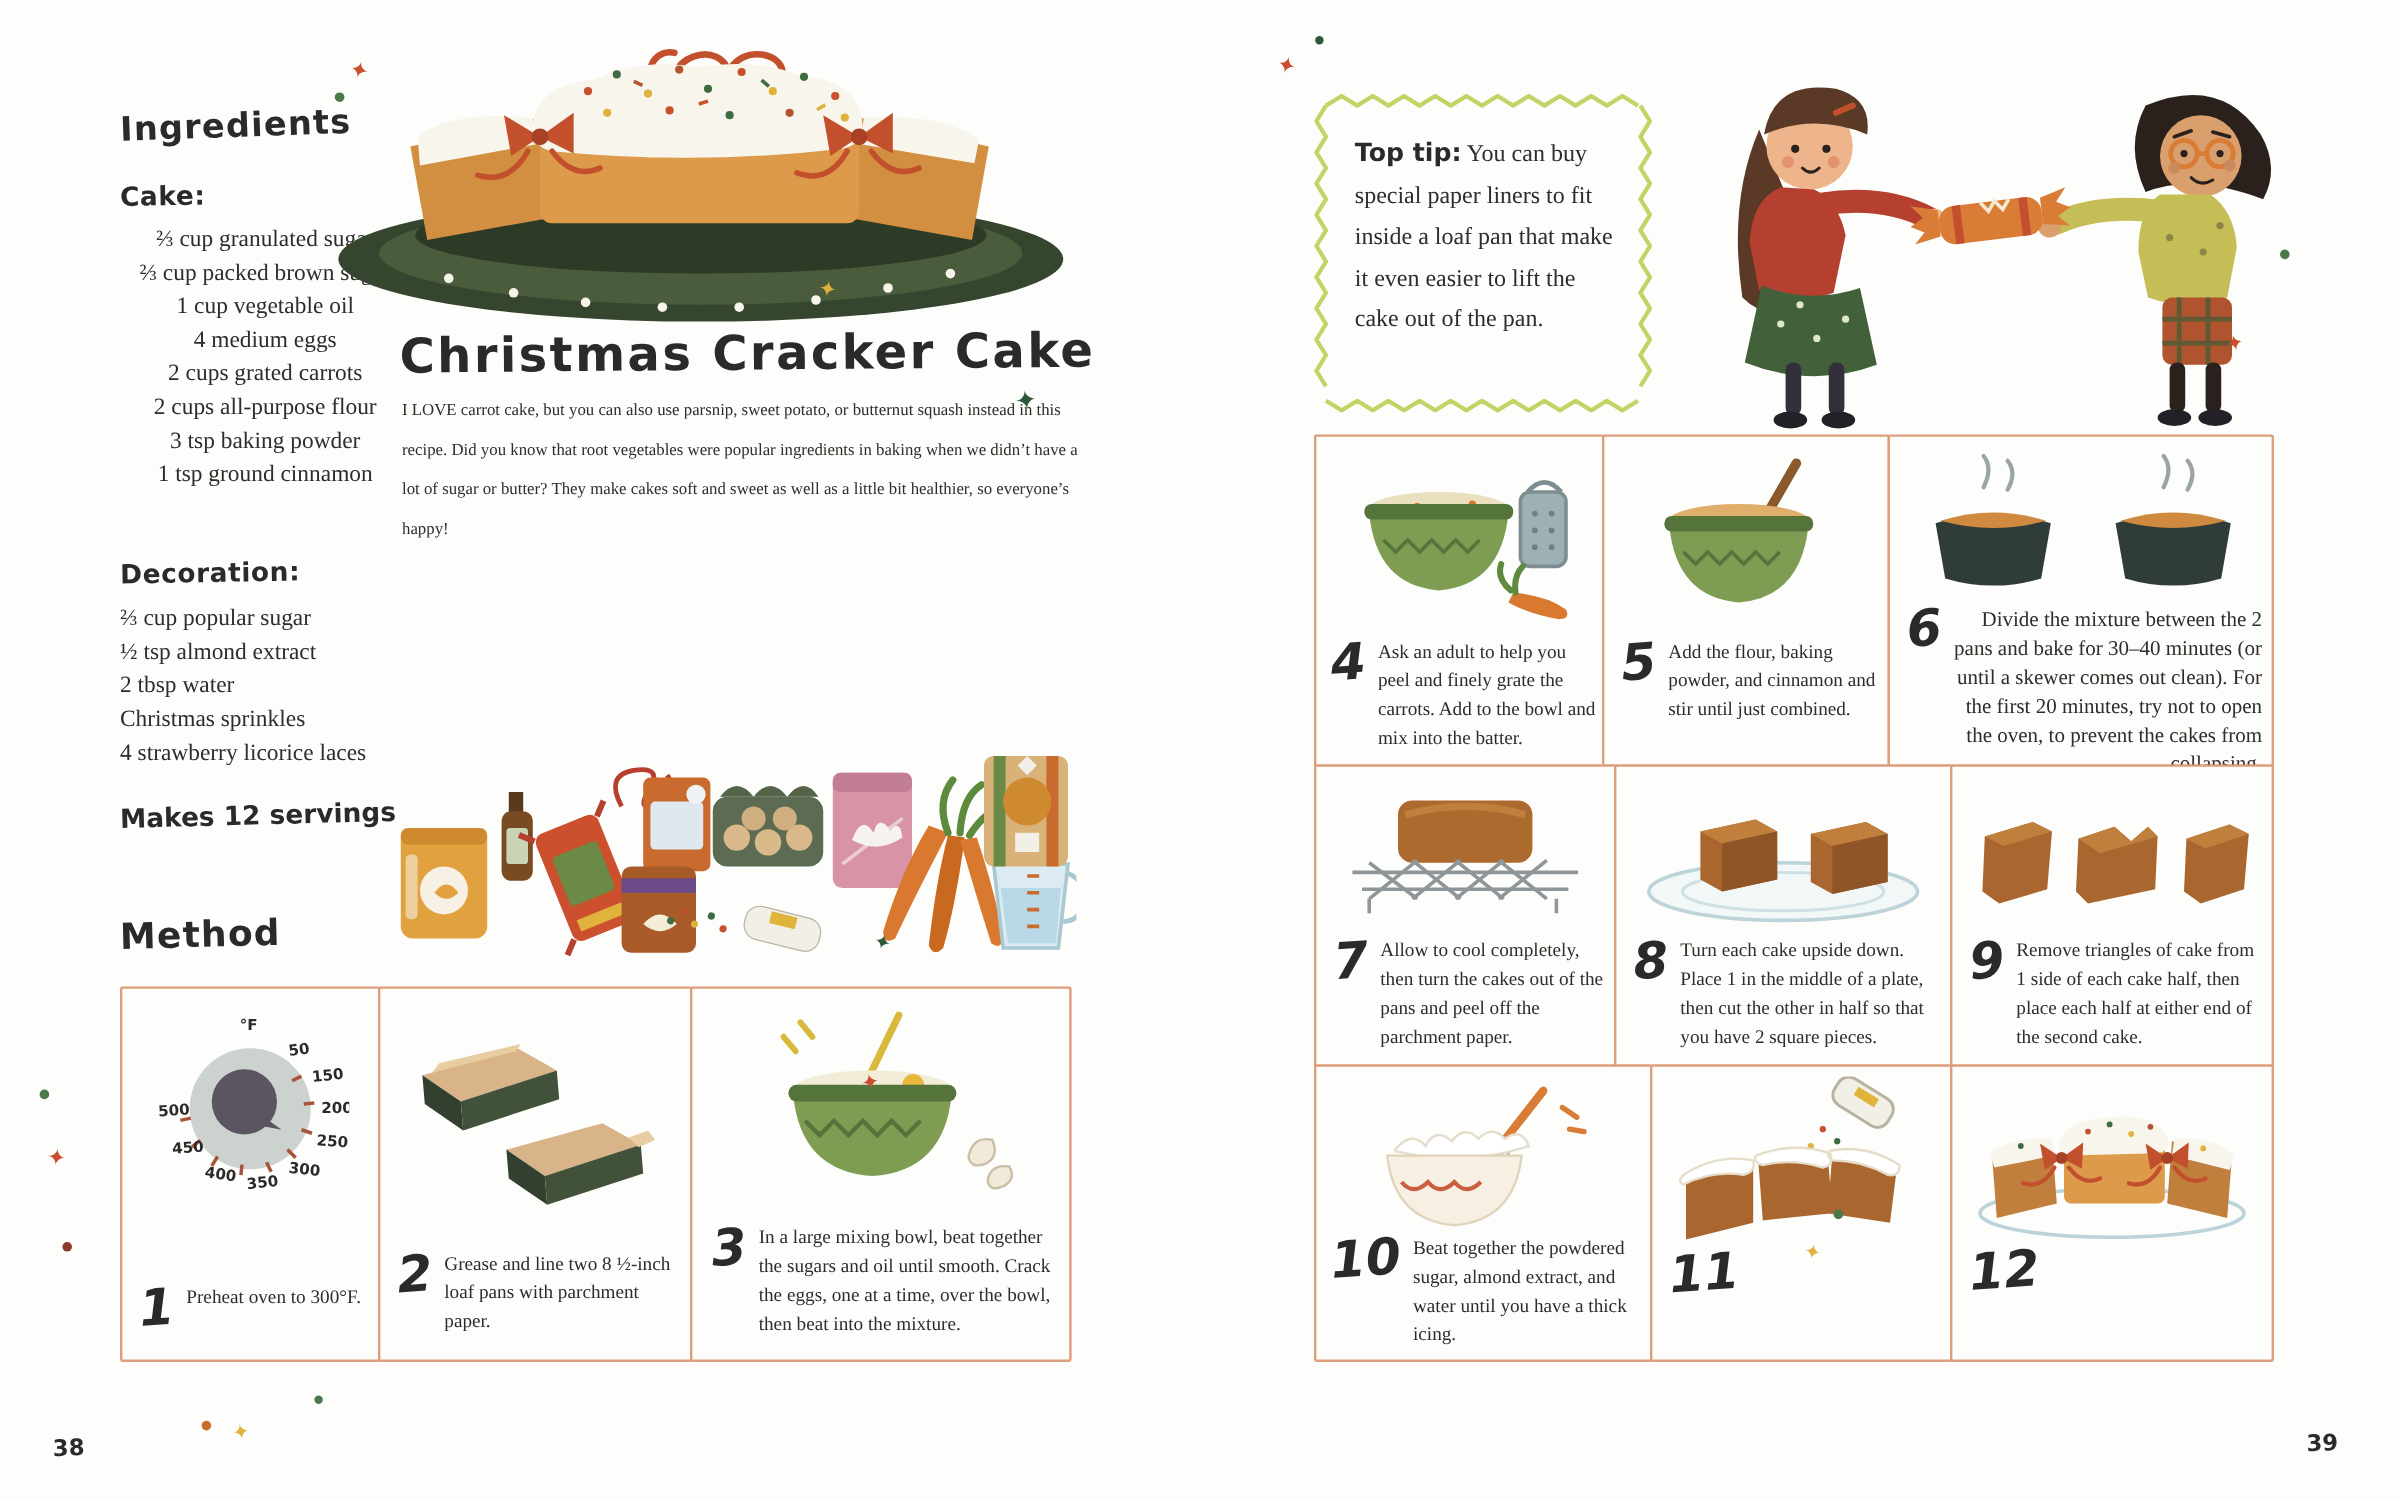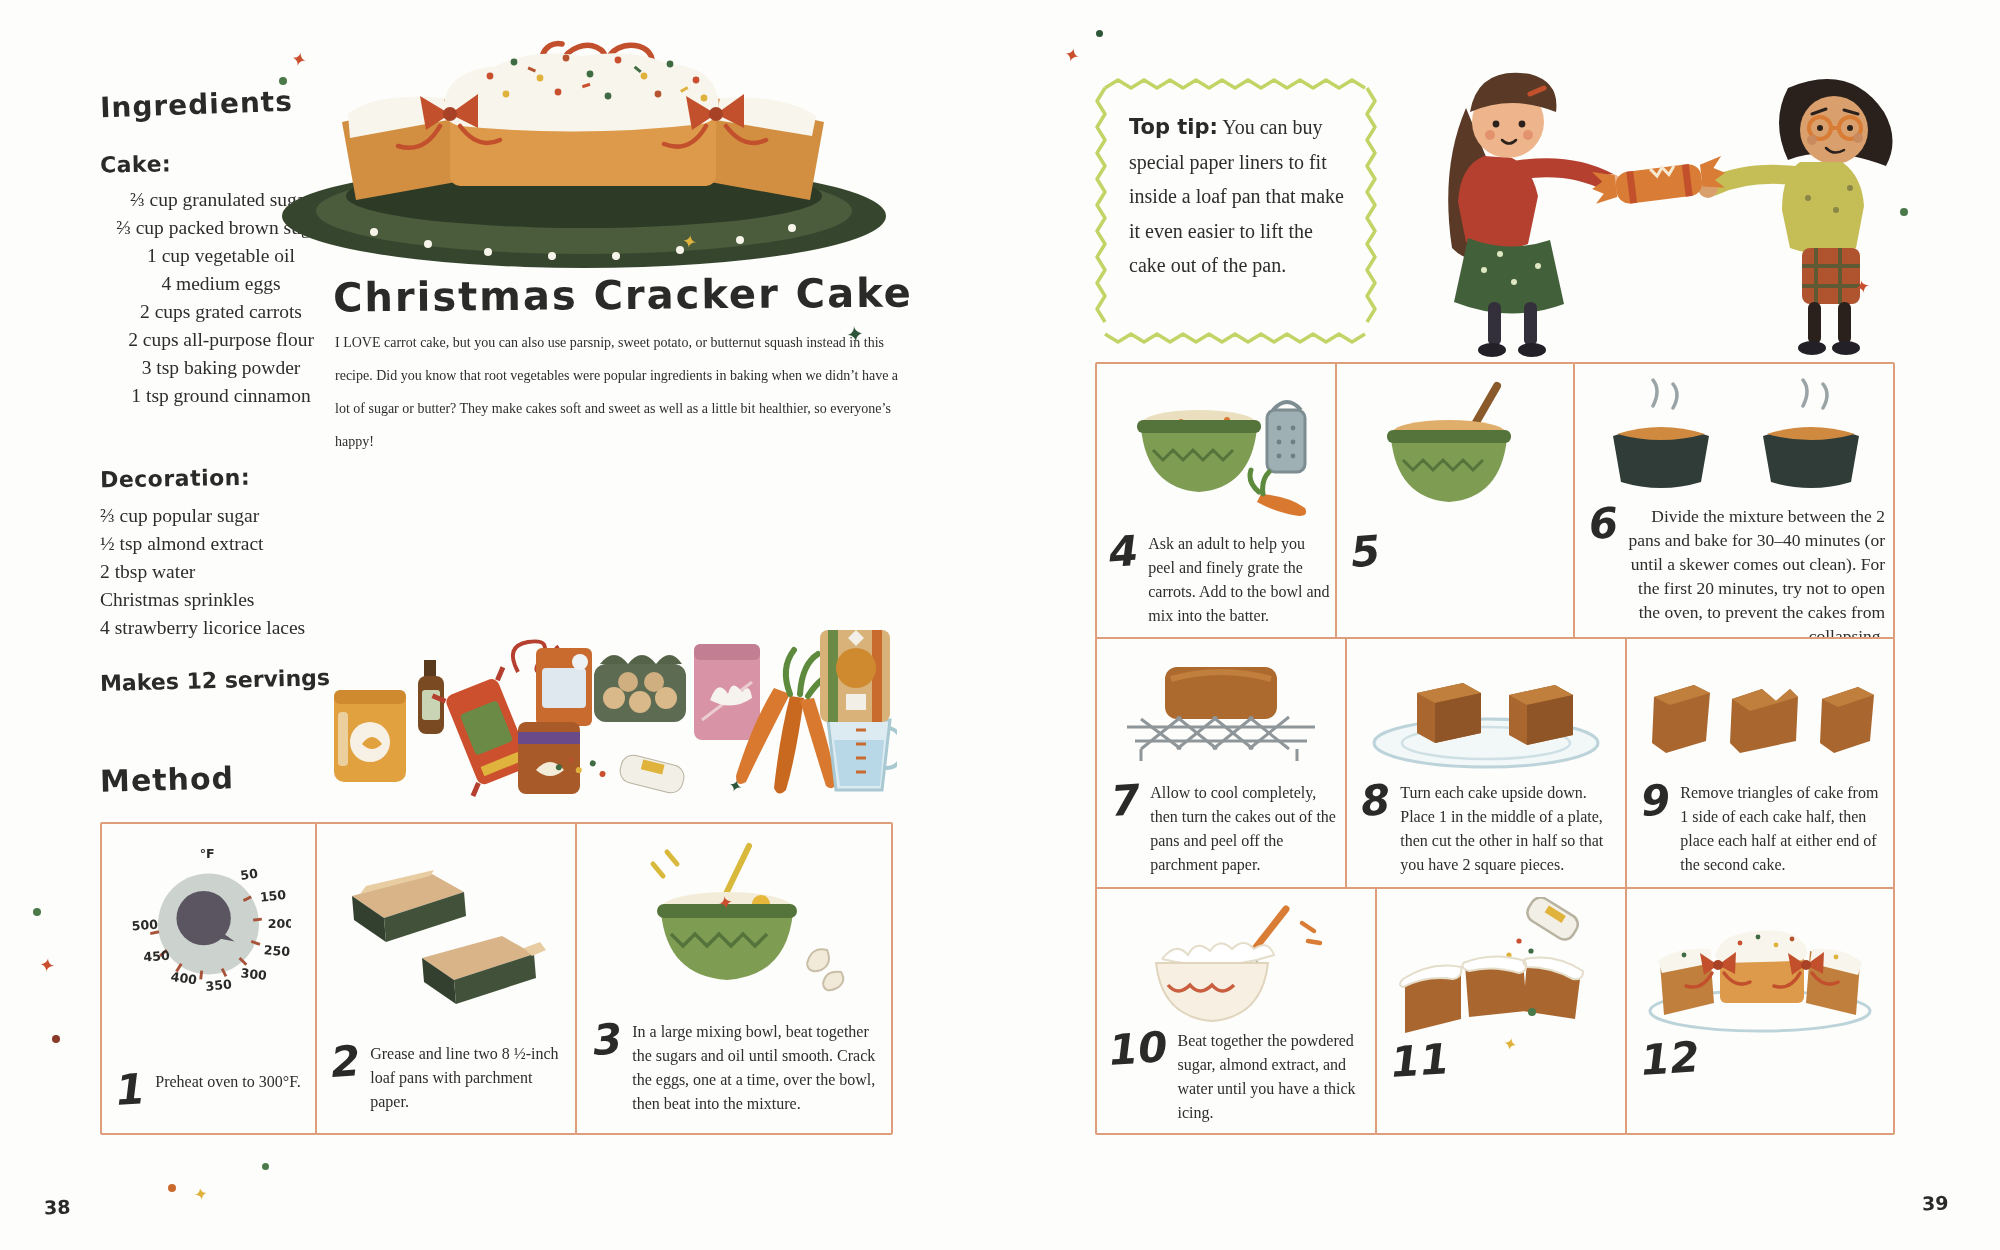--- a/index.html
+++ b/index.html
@@ -392,20 +392,21 @@
         <path d="M142,10 L112,62" stroke="#8a5a2b" stroke-width="8" stroke-linecap="round"></path>
         <ellipse cx="108" cy="70" rx="10" ry="15" transform="rotate(26 108 70)" fill="#8a5a2b"></ellipse>
         <ellipse cx="94" cy="58" rx="58" ry="14" fill="#dfae6a"></ellipse>
         <path d="M36,62 Q42,122 94,126 Q146,122 152,62 Z" fill="#7e9c52"></path>
         <rect x="32" y="54" width="124" height="13" rx="6" fill="#55743c"></rect>
         <path d="M48,84 l10,10 10,-10 10,10 10,-10 10,10 10,-10 10,10 10,-10" stroke="#55743c" stroke-width="3" fill="none"></path>
       </svg>
     </div>
     <div class="step" style="left:14px;top:168px;width:212px;">
       <span class="num hand">5</span>
+      <p class="serif">Add the flour, baking powder, and cinnamon and stir until just combined.</p>
     </div>
   </div>
 
   <div class="cell" style="left:1573px;top:362px;width:322px;height:277px;">
     <div class="illo-wrap" style="margin-top:14px;">
       <svg width="290" height="120" viewBox="0 0 290 120">
         <g>
           <path d="M64,28 q8,-16 0,-26 M84,30 q8,-14 0,-24" stroke="#9aa3a5" stroke-width="3.5" fill="none" stroke-linecap="round"></path>
           <path d="M24,58 q48,-16 96,0 l-8,46 q-40,12 -80,0 z" fill="#2f3c38"></path>
           <path d="M28,56 q44,-14 88,0 q-44,12 -88,0" fill="#cf8a3f"></path>

